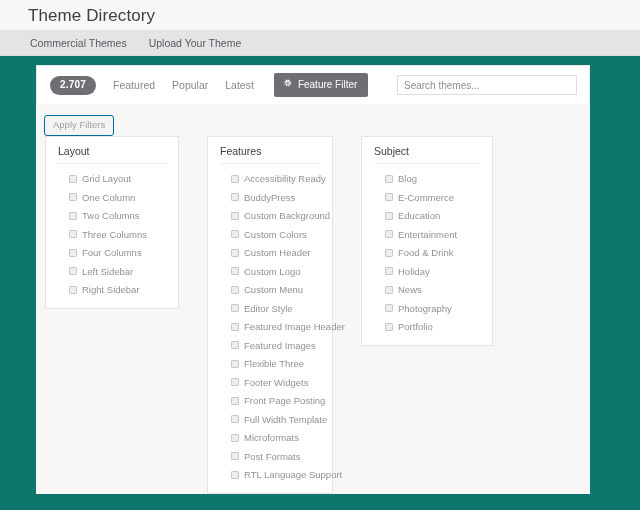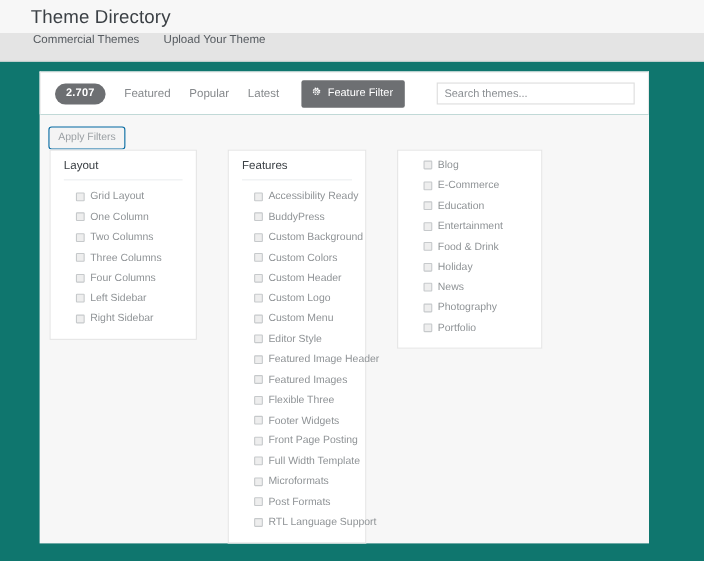--- a/index.html
+++ b/index.html
@@ -37,21 +37,21 @@
     color: #3b4045;
     letter-spacing: .1px;
     line-height: 1;
   }
 
   .navbar {
     height: 26px;
     background: #e4e4e4;
     border-bottom: 1px solid #dcdcdc;
     display: flex;
-    align-items: flex-start;
+    align-items: center;
     padding-left: 30px;
     box-sizing: border-box;
   }
   .nav-link {
     font-size: 10.5px;
     color: #565b60;
     margin-right: 22px;
     cursor: pointer;
     white-space: nowrap;
   }
@@ -338,20 +338,21 @@
                 <span class="cbox"></span>
                 <span class="opt-label">Post Formats</span>
               </label>
               <label class="opt-row">
                 <span class="cbox"></span>
                 <span class="opt-label">RTL Language Support</span>
               </label>
             </div>
           </div>
           <div class="filter-group group-subject">
+            <div class="group-title">Subject</div>
             <div class="opt-list">
               <label class="opt-row">
                 <span class="cbox"></span>
                 <span class="opt-label">Blog</span>
               </label>
               <label class="opt-row">
                 <span class="cbox"></span>
                 <span class="opt-label">E-Commerce</span>
               </label>
               <label class="opt-row">

